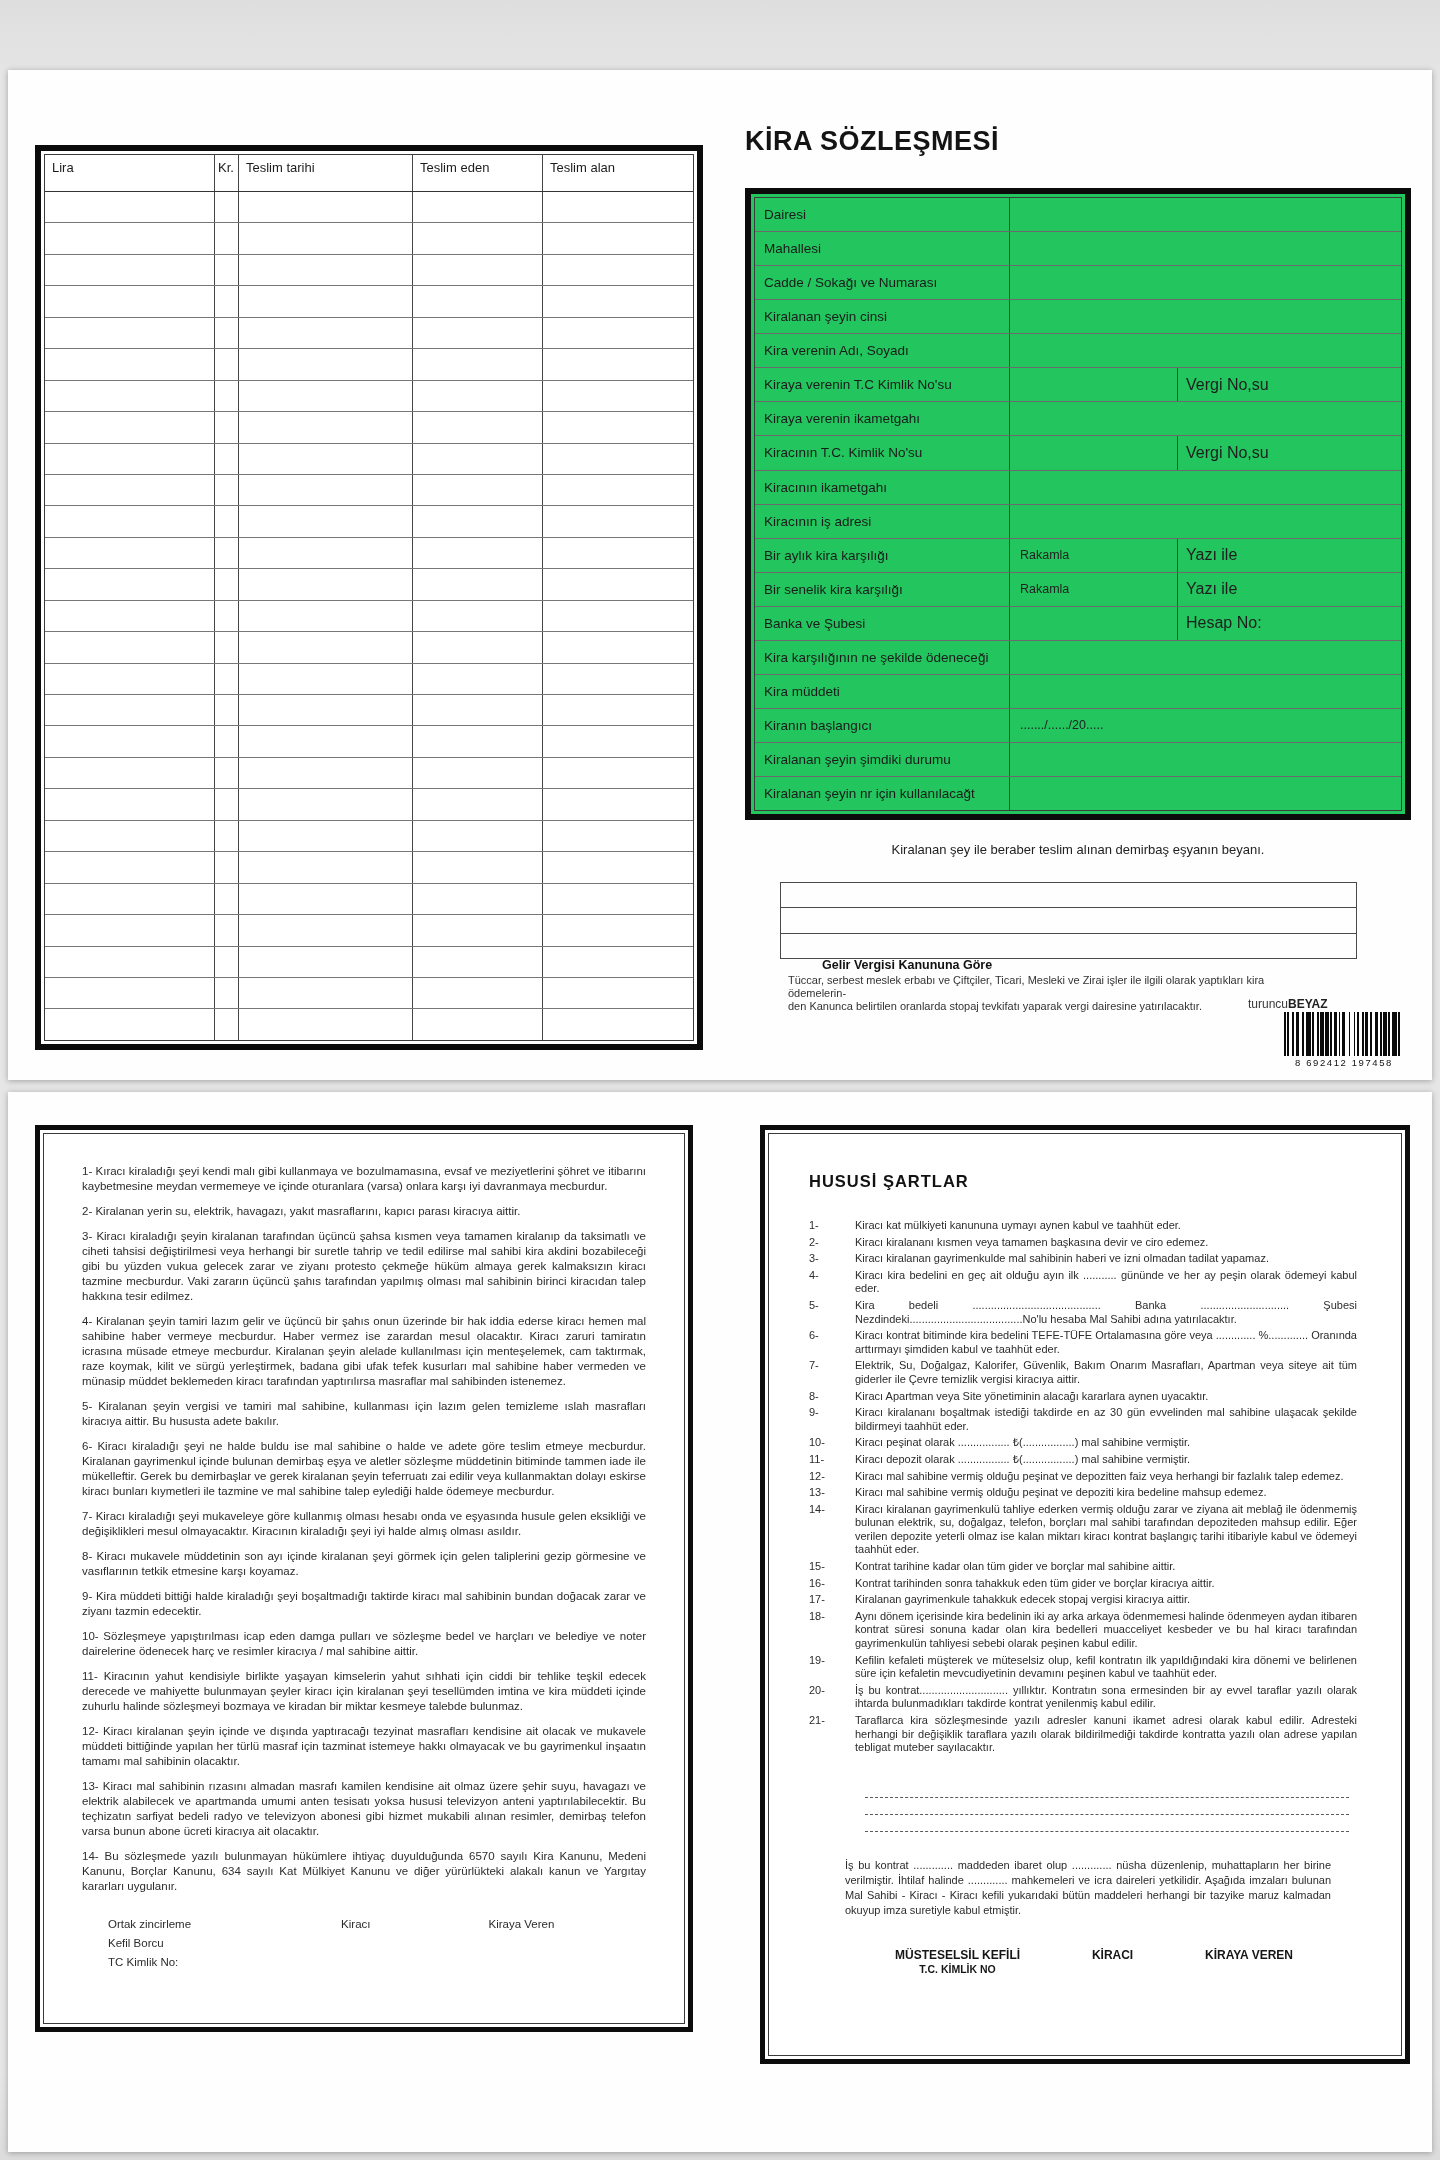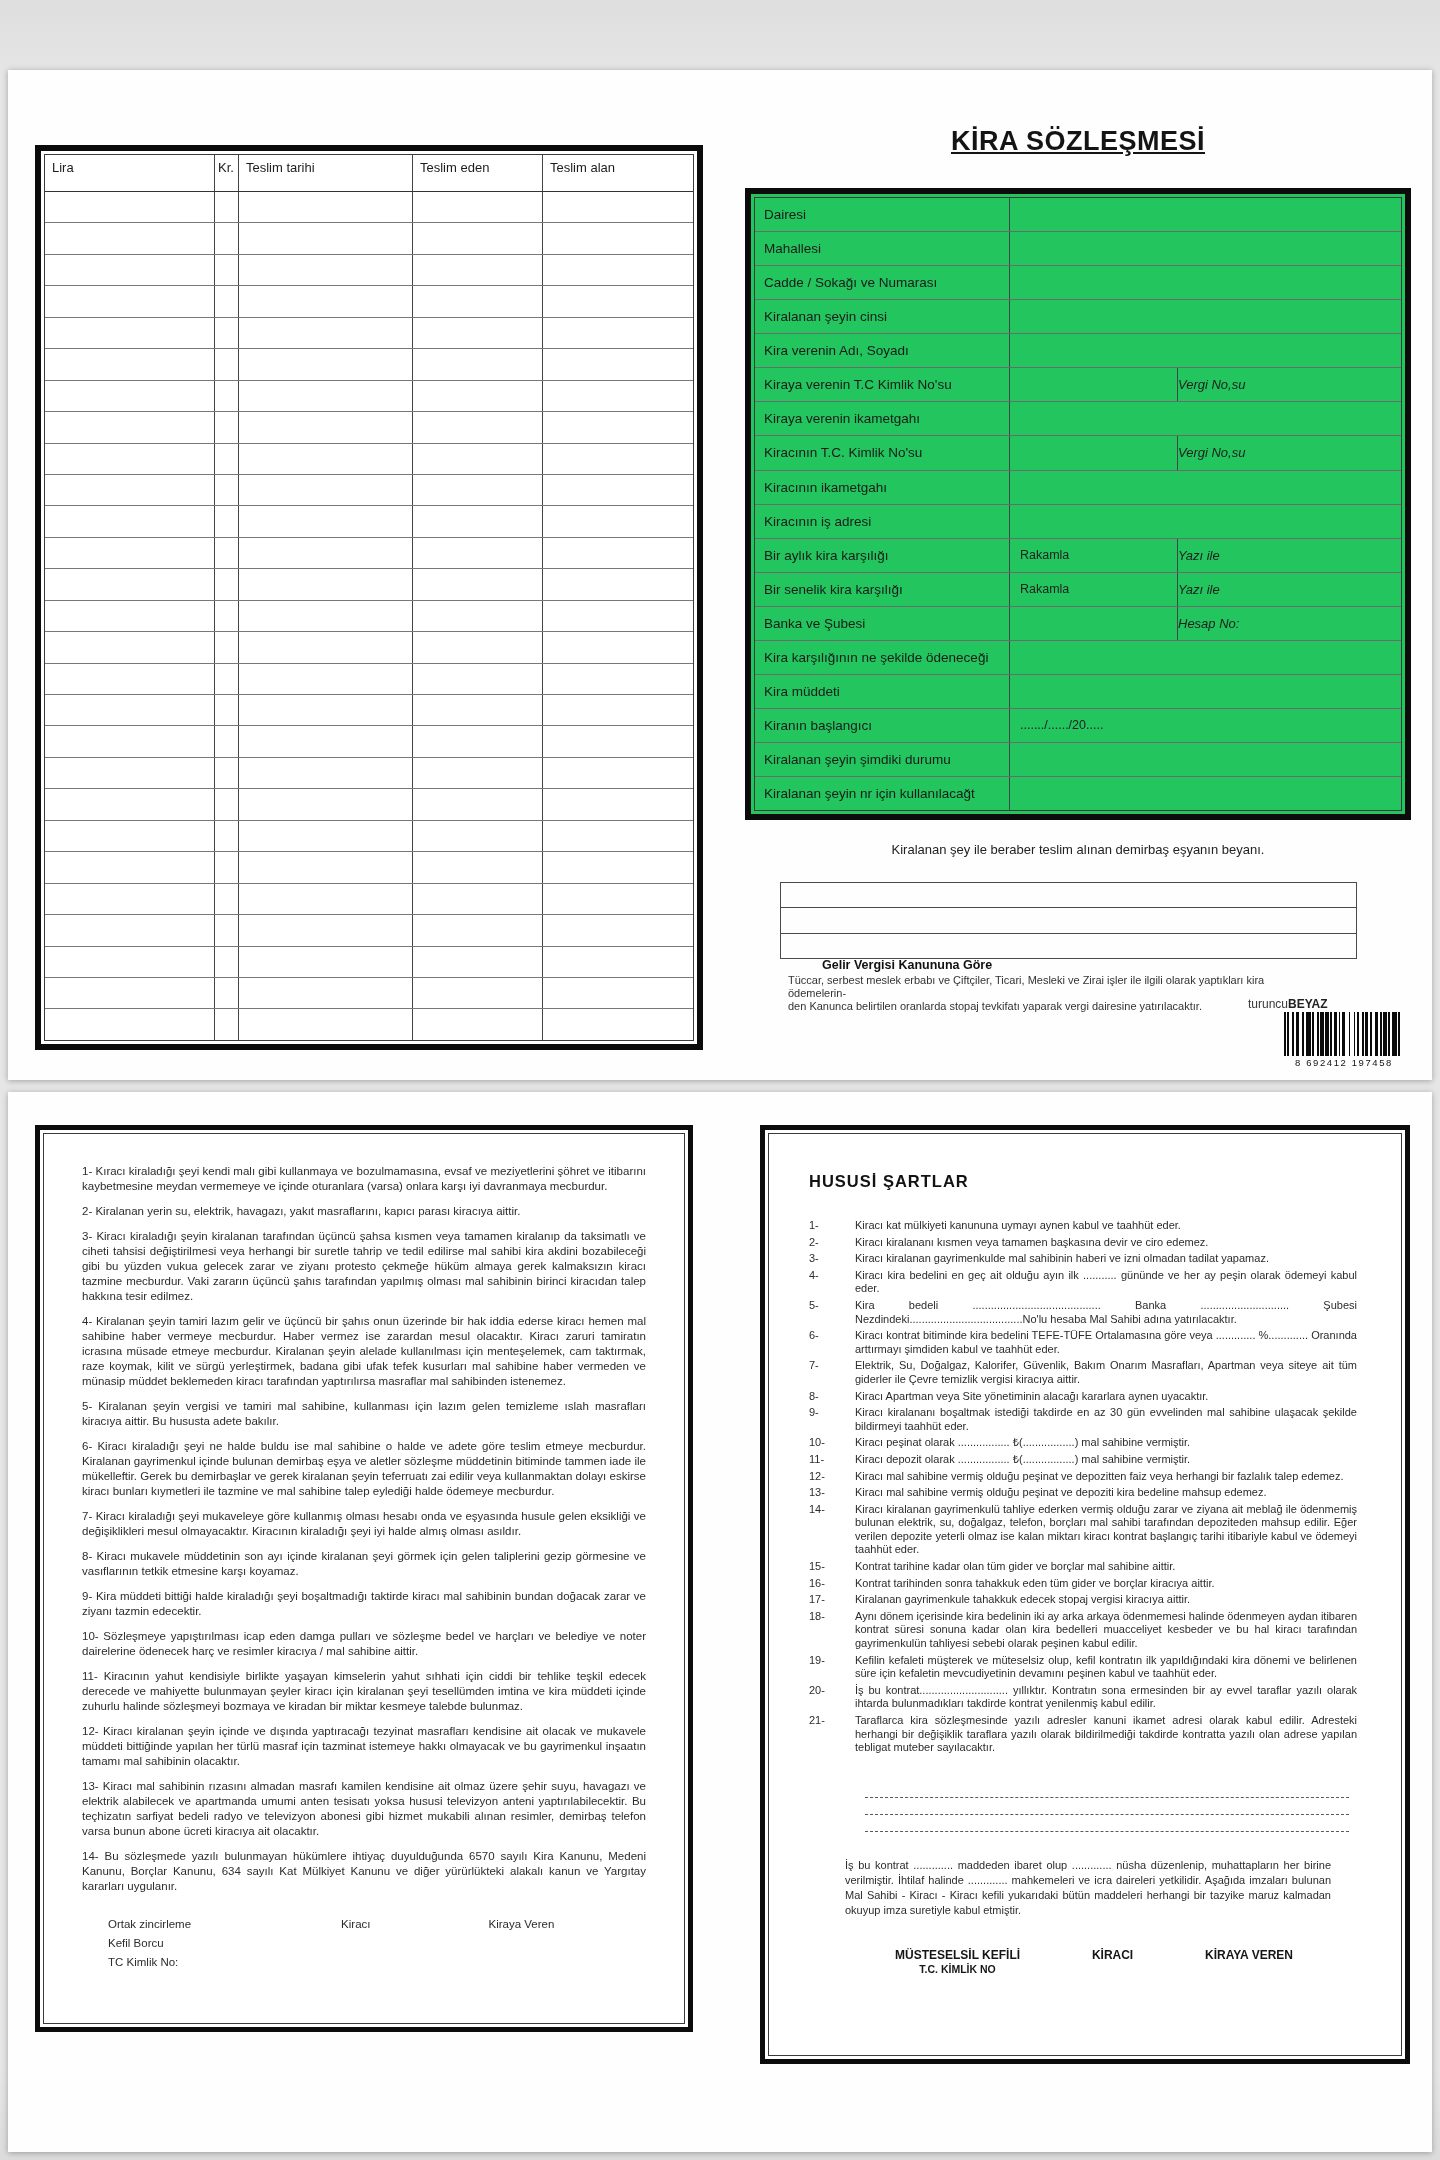--- a/index.html
+++ b/index.html
@@ -19,32 +19,32 @@
   .lrow { display:flex; flex:1 1 auto; border-bottom:1px solid #777; }
   .lrow:last-child { border-bottom:none; }
   .lrow.header { flex:0 0 37px; border-bottom:1px solid #333; }
   .lcell { border-right:1px solid #444; height:100%; }
   .lcell.c0 { width:170px; } .lcell.c1 { width:24px; } .lcell.c2 { width:174px; }
   .lcell.c3 { width:130px; } .lcell.c4 { flex:1; border-right:none; }
   .hcell { font-size:13px; color:#1c1c1c; padding:5px 0 0 7px; }
   .lcell.c1.hcell { padding-left:3px; }
 
   
-  .title { position:absolute; left:737px; top:56px; width:666px; text-align:center;
-           font-size:27px; font-weight:bold; color:#141414; letter-spacing:.5px;text-decoration:underline; }
+  .title { position:absolute; left:737px; top:56px; width:666px; 
+           font-size:27px; font-weight:bold; color:#141414; letter-spacing:.5px; }
   .form { position:absolute; left:737px; top:118px; width:666px; height:632px;
           border:6px solid #0b0b0b; padding:3px; background:#22c55e; }
   .form-inner { border:1px solid #3c3c3c; height:100%; display:flex; flex-direction:column; }
   .frow { flex:1; display:flex; border-bottom:1px solid #6b6b6b; align-items:stretch; }
   .frow:last-child { border-bottom:none; }
   .flabel { flex:0 0 255px; border-right:1px solid #444; font-size:13.5px; color:#1b1b1b;
             display:flex; align-items:center; padding-left:9px; }
   .fmid { flex:1; display:flex; align-items:center; padding-left:10px; font-size:12.5px; color:#222; }
   .fcol3 { flex:0 0 224px; border-left:1px solid #444; display:flex; align-items:center;
-           font-size:13px; color:#1e1e1e;font-style:italic; }
+           padding-left:8px; font-size:16px; color:#1e1e1e; }
 
   
   .demirbas-caption { position:absolute; left:737px; top:772px; width:666px; text-align:center;
                       font-size:13px; color:#222; }
   .demirbas-box { position:absolute; left:772px; top:812px; width:577px; height:77px;
                   border:1px solid #4a4a4a; display:flex; flex-direction:column; }
   .demirbas-line { flex:1; border-bottom:1px solid #4a4a4a; }
   .demirbas-line:last-child { border-bottom:none; }
   .tax-note { position:absolute; left:780px; top:888px; width:530px; }
   .tax-title { font-weight:bold; font-size:12.5px; color:#111; margin-left:34px; margin-bottom:2px; }

